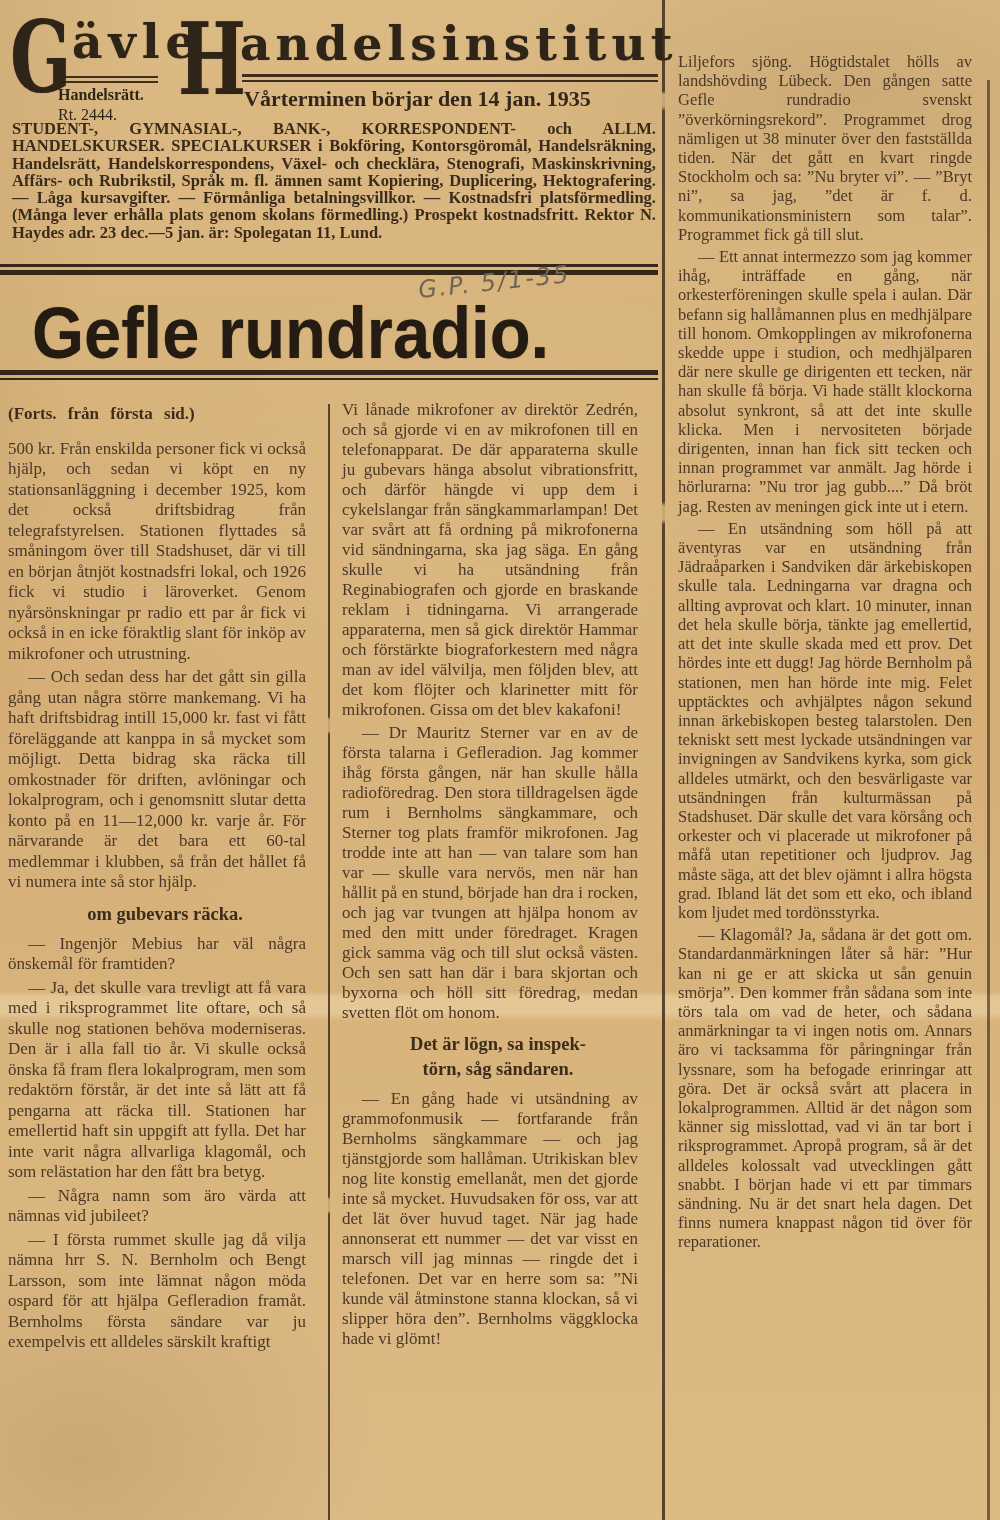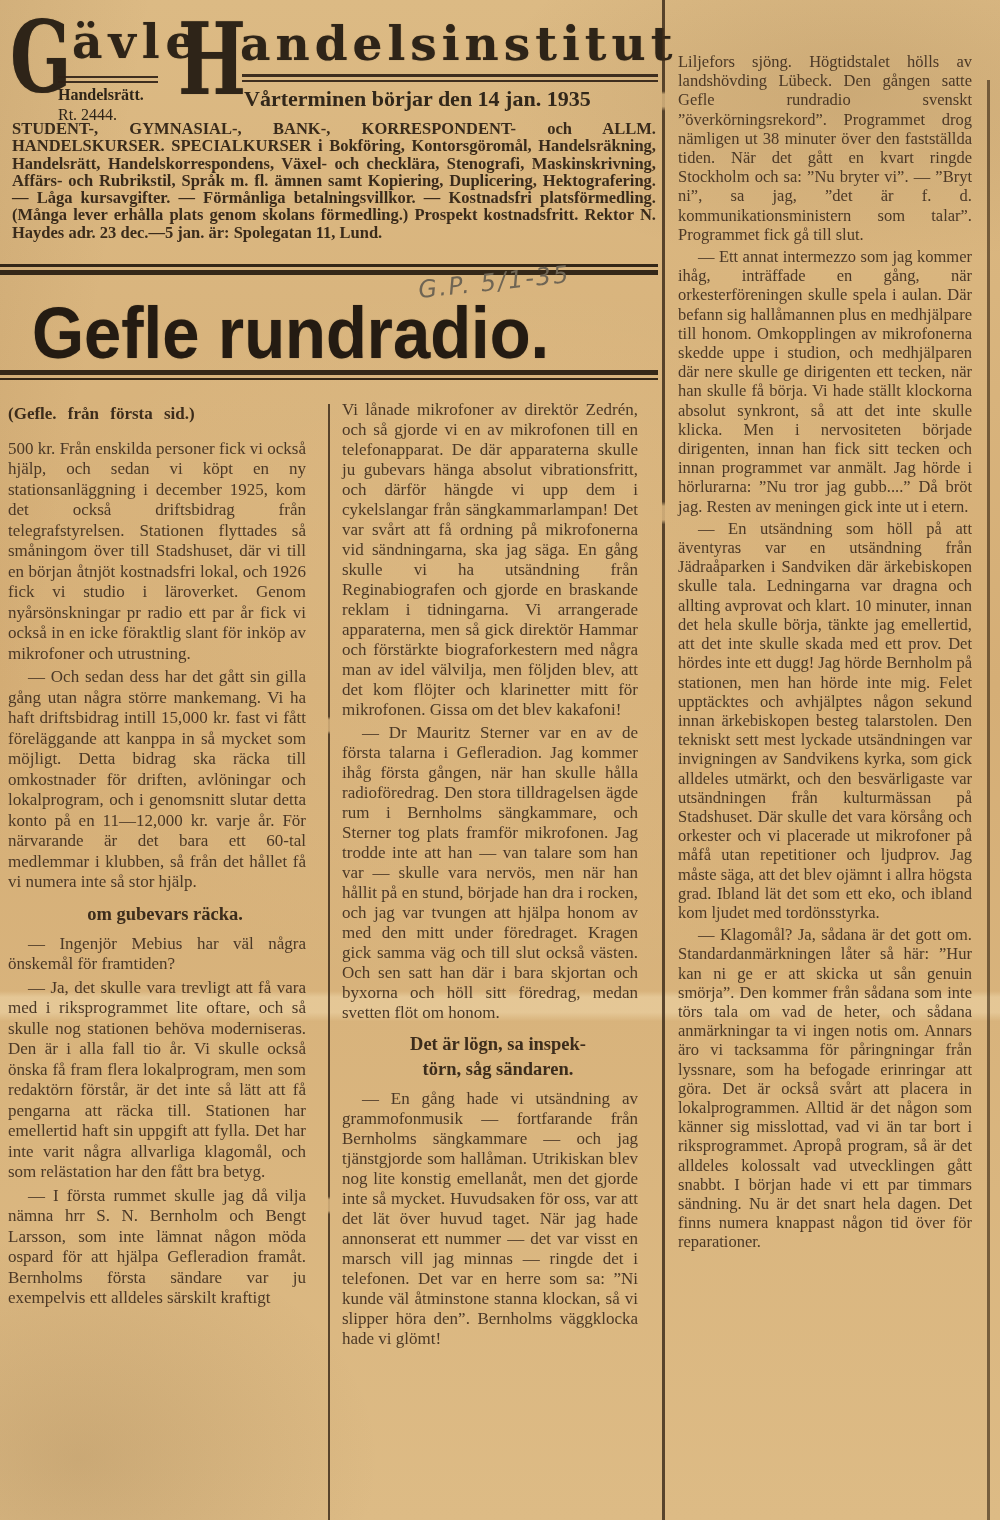--- a/index.html
+++ b/index.html
@@ -87,28 +87,29 @@
   <div class="rule-head top"></div>
   <div class="annotation">G.P. 5/1-35</div>
   <div class="headline">Gefle rundradio.</div>
   <div class="rule-head bottom"></div>
 
   <div class="v-rule main"></div>
   <div class="v-rule cols"></div>
   <div class="scan-edge"></div>
 
   <div class="body-col col-left">
-    <p class="para flush cont-note">(Gefle. från första sid.)</p>
+    <p class="para flush cont-note">(Forts. från första sid.)</p>
     <p class="para flush">500 kr. Från enskilda personer fick vi också hjälp, och sedan vi köpt en ny stationsanläggning i december 1925, kom det också driftsbidrag från telegrafstyrelsen. Stationen flyttades så småningom över till Stadshuset, där vi till en början åtnjöt kostnadsfri lokal, och 1926 fick vi studio i läroverket. Genom nyårsönskningar pr radio ett par år fick vi också in en icke föraktlig slant för inköp av mikrofoner och utrustning.</p>
     <p class="para">— Och sedan dess har det gått sin gilla gång utan några större mankemang. Vi ha haft driftsbidrag intill 15,000 kr. fast vi fått föreläggande att kanppa in så mycket som möjligt. Detta bidrag ska räcka till omkostnader för driften, avlöningar och lokalprogram, och i genomsnitt slutar detta konto på en 11—12,000 kr. varje år. För närvarande är det bara ett 60-tal medlemmar i klubben, så från det hållet få vi numera inte så stor hjälp.</p>
     <div class="subhead spread">
       <span class="l2">om gubevars räcka.</span>
     </div>
     <p class="para">— Ingenjör Mebius har väl några önskemål för framtiden?</p>
     <p class="para">— Ja, det skulle vara trevligt att få vara med i riksprogrammet lite oftare, och så skulle nog stationen behöva moderniseras. Den är i alla fall tio år. Vi skulle också önska få fram flera lokalprogram, men som redaktörn förstår, är det inte så lätt att få pengarna att räcka till. Stationen har emellertid haft sin uppgift att fylla. Det har inte varit några allvarliga klagomål, och som relästation har den fått bra betyg.</p>
+    <p class="para">— Några namn som äro värda att nämnas vid jubileet?</p>
     <p class="para">— I första rummet skulle jag då vilja nämna hrr S. N. Bernholm och Bengt Larsson, som inte lämnat någon möda ospard för att hjälpa Gefleradion framåt. Bernholms första sändare var ju exempelvis ett alldeles särskilt kraftigt</p>
   </div>
 
   <div class="body-col col-mid">
     <p class="para flush">Vi lånade mikrofoner av direktör Zedrén, och så gjorde vi en av mikrofonen till en telefonapparat. De där apparaterna skulle ju gubevars hänga absolut vibrationsfritt, och därför hängde vi upp dem i cykelslangar från sängkammarlampan! Det var svårt att få ordning på mikrofonerna vid sändningarna, ska jag säga. En gång skulle vi ha utsändning från Reginabiografen och gjorde en braskande reklam i tidningarna. Vi arrangerade apparaterna, men så gick direktör Hammar och förstärkte biograforkestern med några man av idel välvilja, men följden blev, att det kom flöjter och klarinetter mitt för mikrofonen. Gissa om det blev kakafoni!</p>
     <p class="para">— Dr Mauritz Sterner var en av de första talarna i Gefleradion. Jag kommer ihåg första gången, när han skulle hålla radioföredrag. Den stora tilldragelsen ägde rum i Bernholms sängkammare, och Sterner tog plats framför mikrofonen. Jag trodde inte att han — van talare som han var — skulle vara nervös, men när han hållit på en stund, började han dra i rocken, och jag var tvungen att hjälpa honom av med den mitt under föredraget. Kragen gick samma väg och till slut också västen. Och sen satt han där i bara skjortan och byxorna och höll sitt föredrag, medan svetten flöt om honom.</p>
     <div class="subhead">
       <span class="l1">Det är lögn, sa inspek-</span>
       <span class="l2">törn, såg sändaren.</span>
     </div>

